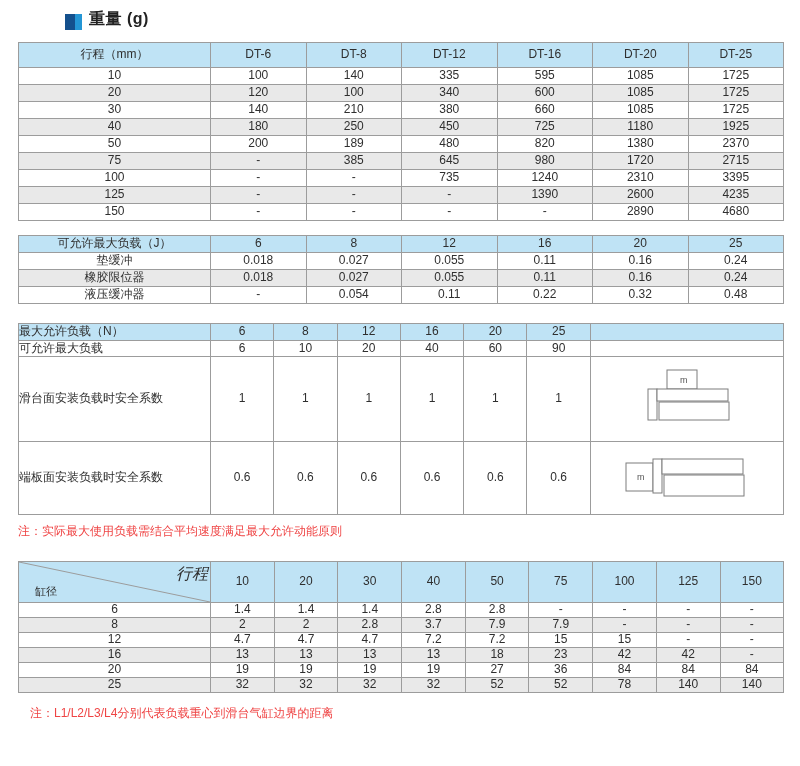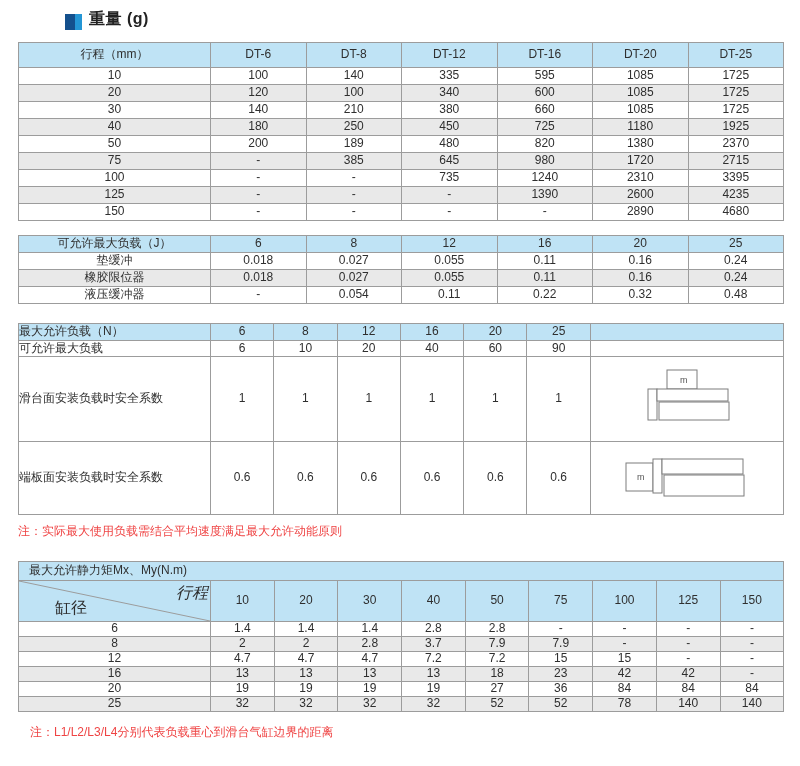--- a/index.html
+++ b/index.html
@@ -51,21 +51,21 @@
   .diag-cell svg{display:block;margin:0 auto;}
   .note{font-size:12px;color:#ef4444;margin:8px 0 0 0;}
 
   
   .tbl-moment{margin-top:21px;}
   .tbl-moment .title-cell{background:var(--header-bg);text-align:left;padding-left:10px;height:19px;}
   .tbl-moment .corner-row td{background:var(--header-bg);height:41px;}
   .tbl-moment td.corner{position:relative;padding:0;}
   .tbl-moment td.corner svg{position:absolute;inset:0;width:100%;height:100%;}
   .corner-top{position:absolute;top:3px;right:2px;font-size:16px;font-style:italic;}
-  .corner-bottom{position:absolute;bottom:4px;left:24px;font-size:16px;padding-left:12px;}
+  .corner-bottom{position:absolute;bottom:4px;left:4px;font-size:11px;padding-left:12px;}
   .tbl-moment tbody td{height:15px;}
 
   .bottom-note{margin-top:12px;margin-left:12px;}
   svg .shape{fill:#ffffff;stroke:#7d7d7d;stroke-width:1;}
   svg .mlab{font-size:9px;fill:#555;font-family:"Liberation Sans","DejaVu Sans",sans-serif;}
 </style>
 </head>
 <body>
 
 <div class="page">
@@ -316,23 +316,20 @@
         <col style="width:63.7px">
         <col style="width:63.7px">
         <col style="width:63.7px">
       <col style="width:63.7px">
         <col style="width:63.7px">
         <col style="width:63.7px">
         <col style="width:63.7px">
         <col style="width:63.7px">
     </colgroup>
     <tbody>
-        <tr>
-      <td class="title-cell" colspan="10">最大允许静力矩Mx、My(N.m)</td>
-    </tr>
     <tr class="corner-row head-row">
       <td class="corner">
         <svg viewBox="0 0 100 100" preserveAspectRatio="none">
           <line x1="0" y1="0" x2="100" y2="100" stroke="#9c9c9c" stroke-width="1" vector-effect="non-scaling-stroke"></line>
         </svg>
         <span class="corner-top">行程</span>
         <span class="corner-bottom">缸径</span>
       </td>
     <td>10</td>
           <td>20</td>

